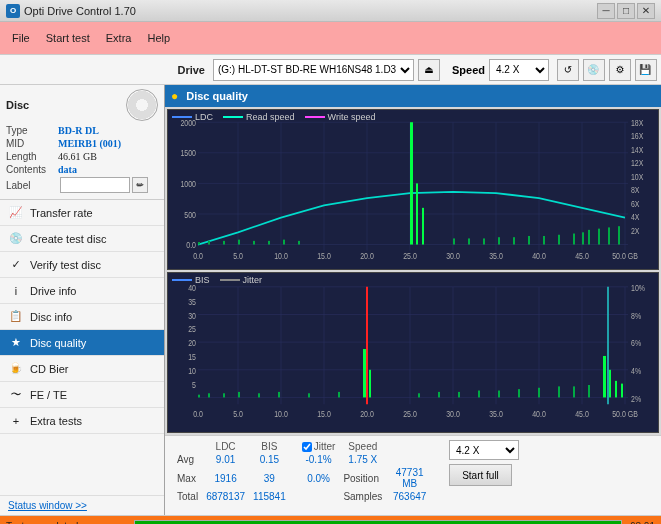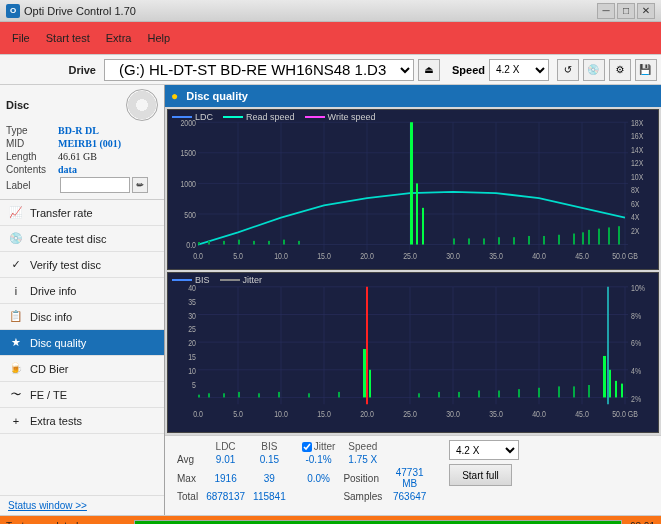--- a/index.html
+++ b/index.html
@@ -7,27 +7,27 @@
 
     
     .titlebar { background: linear-gradient(to bottom, #e8e8e8, #d0d0d0); height: 22px; display: flex; align-items: center; justify-content: space-between; padding: 0 6px; border-bottom: 1px solid #bbb; }
     .titlebar-left { display: flex; align-items: center; gap: 4px; }
     .titlebar-icon { width: 14px; height: 14px; background: #1a6fb5; border-radius: 2px; display: flex; align-items: center; justify-content: center; color: white; font-size: 8px; font-weight: bold; }
     .titlebar-title { font-size: 11px; color: #222; }
     .titlebar-controls { display: flex; gap: 2px; }
     .titlebar-btn { width: 18px; height: 16px; background: #d0d0d0; border: 1px solid #aaa; font-size: 10px; display: flex; align-items: center; justify-content: center; cursor: pointer; color: #333; }
 
     
-    .menubar { background: #ef4444; height: 20px; display: flex; align-items: center; padding: 16px 4px; border-bottom: 1px solid #ccc; }
+    .menubar { background: #fca5a5; height: 20px; display: flex; align-items: center; padding: 16px 4px; border-bottom: 1px solid #ccc; }
     .menubar-item { padding: 2px 8px; font-size: 11px; cursor: pointer; color: #222; }
 
     
     .drivebar { background: #f5f5f5; height: 30px; display: flex; align-items: center; padding: 2px 4px; border-bottom: 1px solid #ccc; gap: 4px; justify-content: flex-end; }
     .drive-label { font-size: 11px; font-weight: bold; color: #222; padding-right: 4px; }
-    .drive-select { height: 22px; background: white; border: 1px solid #aaa; font-size: 15px; padding: 0 10px; min-width: 200px; }
+    .drive-select { height: 22px; background: white; border: 1px solid #aaa; font-size: 10px; padding: 0 0; min-width: 200px; }
     .drive-icon-btn { width: 22px; height: 22px; background: #f0f0f0; border: 1px solid #aaa; display: flex; align-items: center; justify-content: center; cursor: pointer; font-size: 10px; }
     .speed-label { font-size: 11px; font-weight: bold; margin-left: 8px; }
     .speed-select { height: 22px; background: white; border: 1px solid #aaa; font-size: 10px; padding: 0 2px; min-width: 60px; }
 
     
     .main { display: flex; height: calc(524px - 22px - 20px - 30px - 22px); }
 
     
     .sidebar { width: 165px; background: #f5f5f5; border-right: 1px solid #a3a3a3; display: flex; flex-direction: column; }
     .disc-info { padding: 4px 6px; border-bottom: 1px solid #ccc; }

